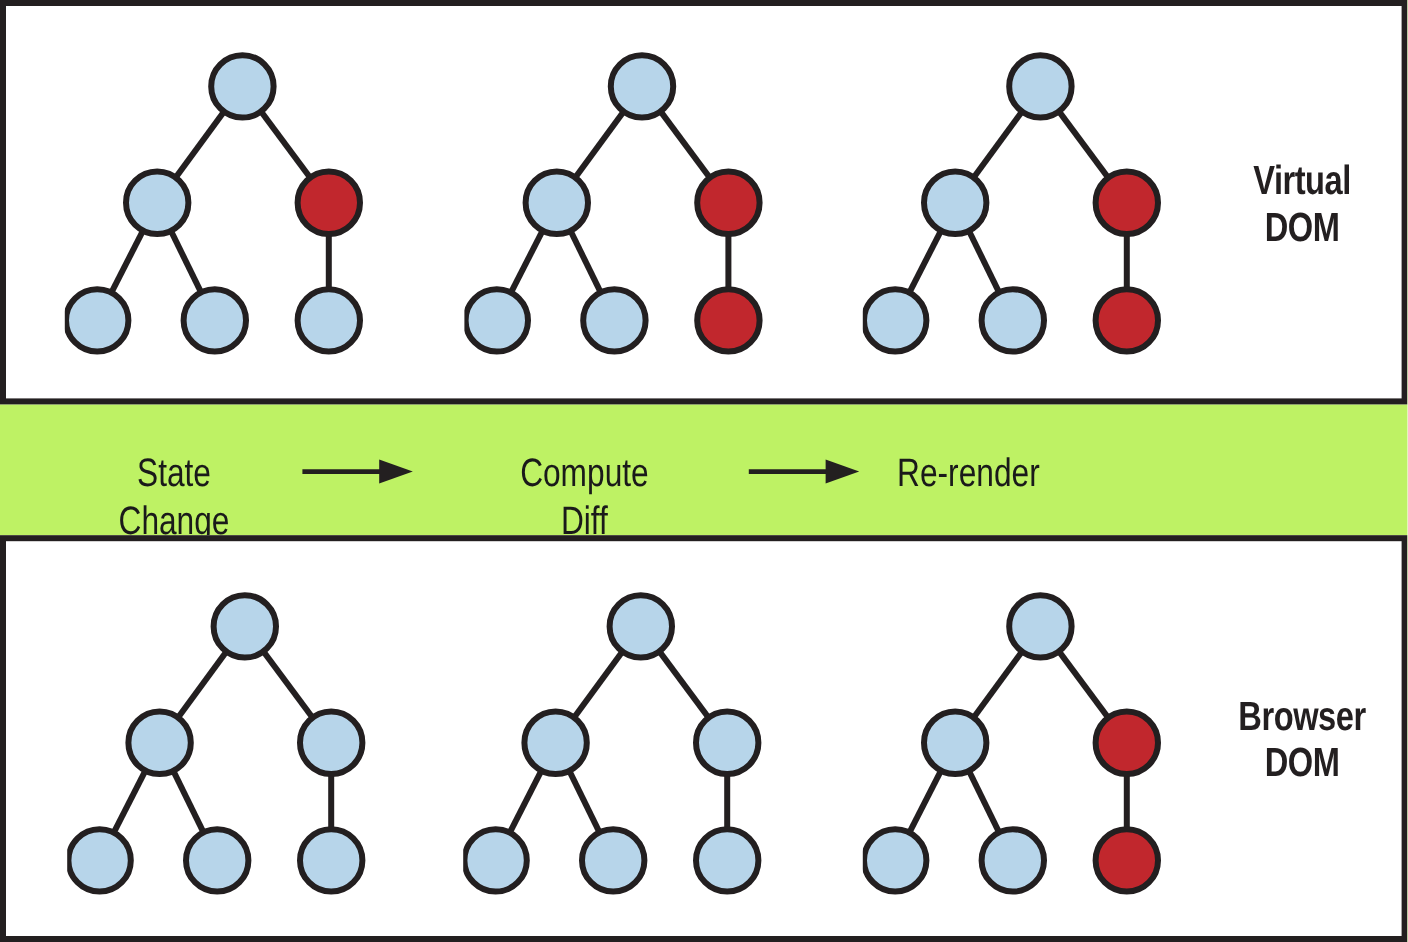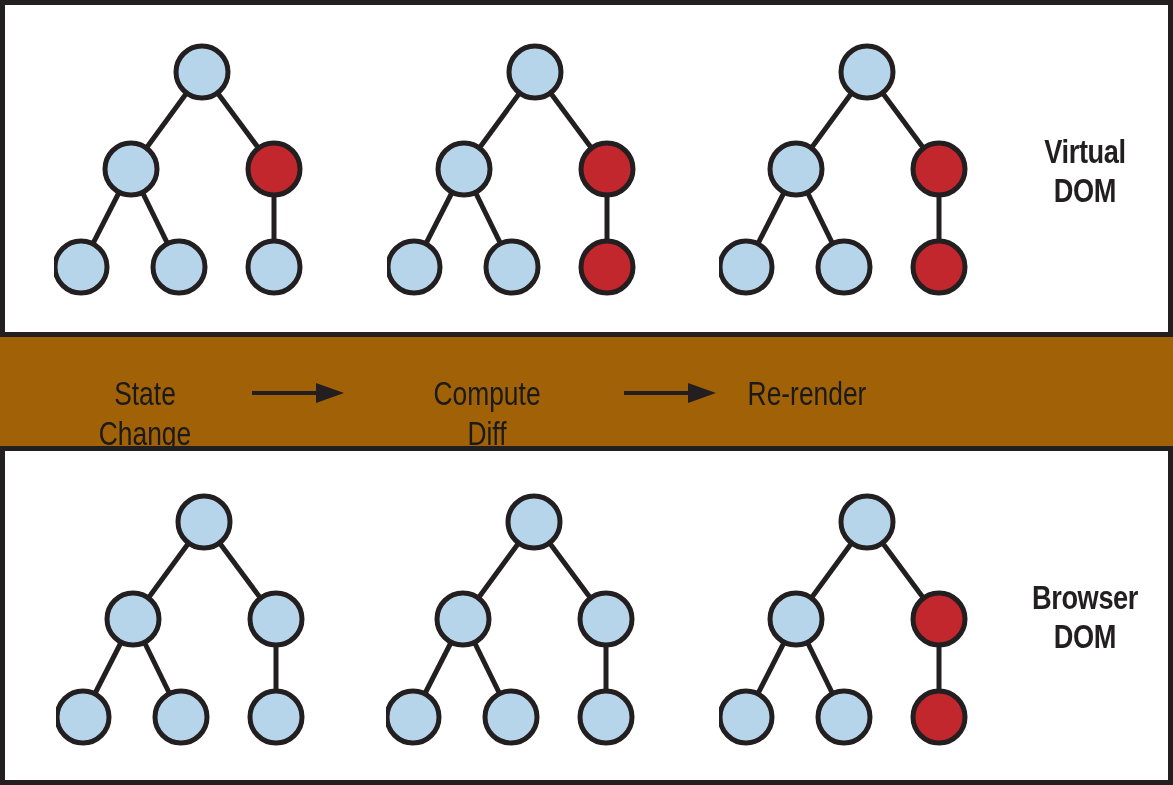--- a/index.html
+++ b/index.html
@@ -1,21 +1,21 @@
 <!DOCTYPE html>
 <html style="--line: #231F20;"><head>
 <meta charset="utf-8">
 <style>
   html, body { margin: 0; padding: 0; background: #ffffff; }
   #canvas {
     position: relative;
     width: 1173px;
     height: 785px;
     font-family: "Liberation Sans", sans-serif;
-    background: #a16207;
+    background: #bef264;
     overflow: hidden;
   }
   .dom-box {
     position: absolute;
     left: 0;
     width: 1173px;
     box-sizing: border-box;
     border: 5px solid var(--line);
     background: #ffffff;
   }

